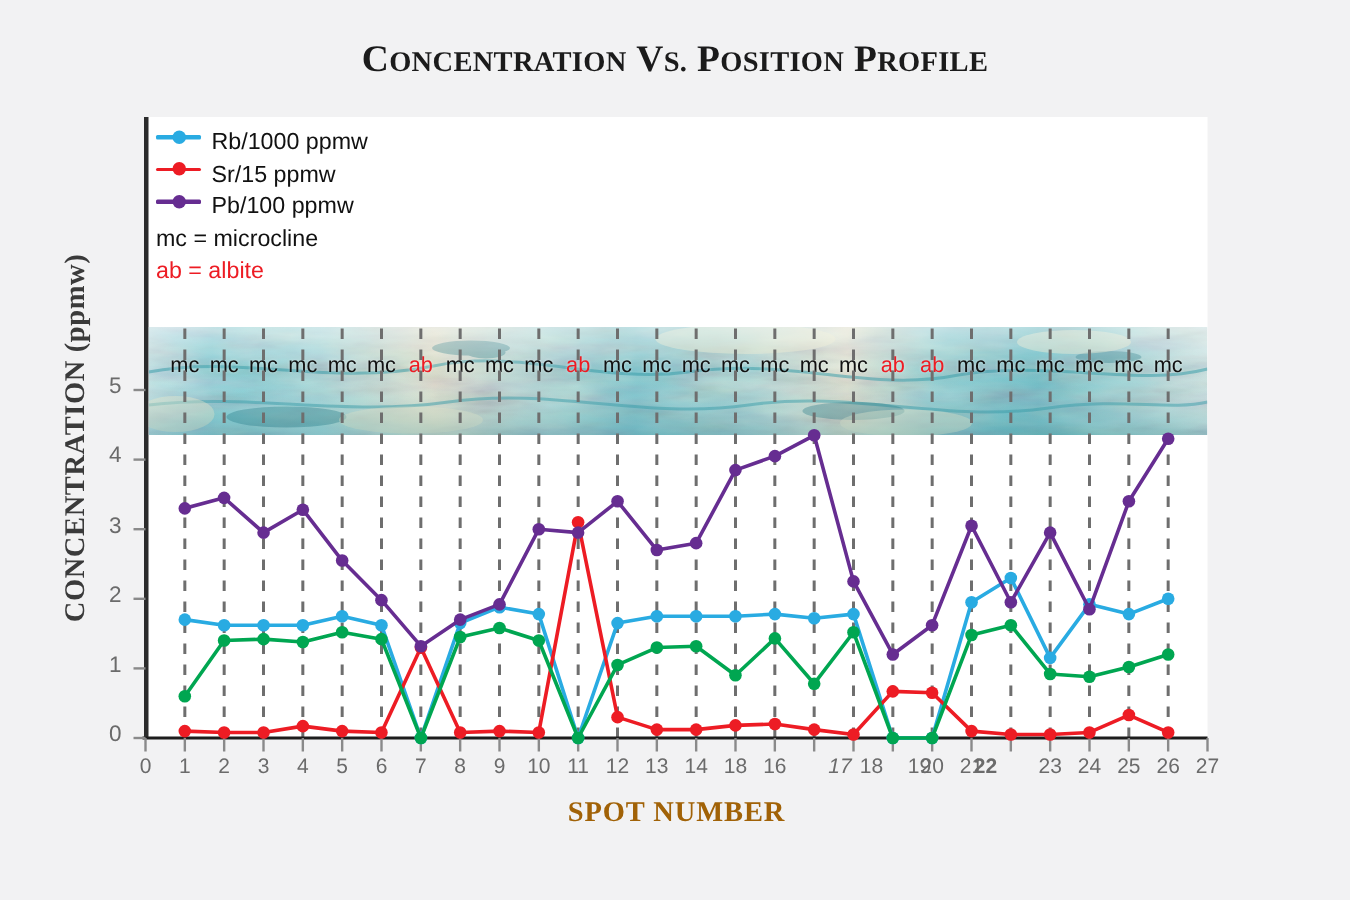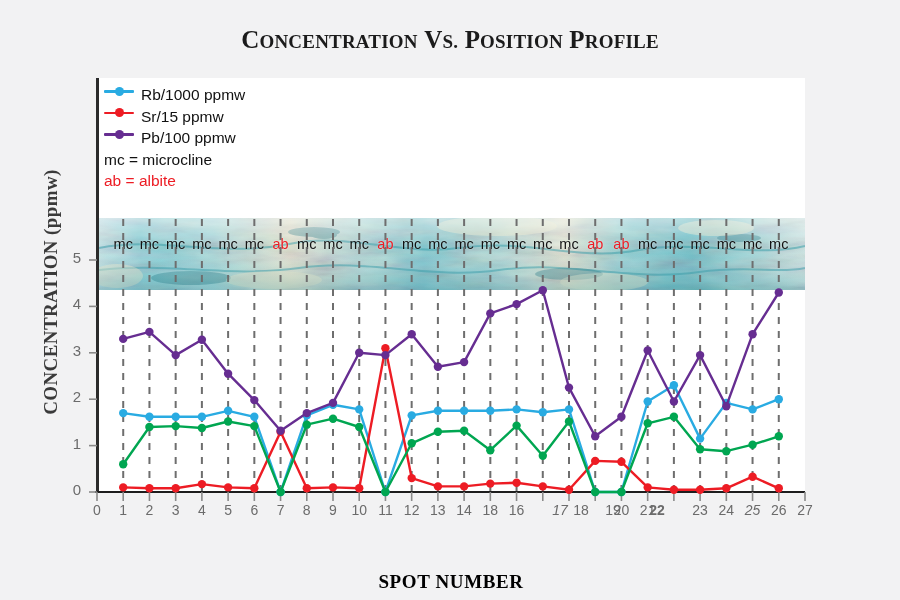--- a/index.html
+++ b/index.html
@@ -67,23 +67,22 @@
     transform:rotate(-90deg);transform-origin:150px 20px;
     text-align:center;
     font-family:"Liberation Serif", serif;
     font-size:19px;font-weight:bold;color:#3a3a3a;
     letter-spacing:.4px;
   }
   #xlab{
     position:absolute;left:97px;top:531px;width:708px;
     text-align:center;
     font-family:"Liberation Serif", serif;
-    font-size:19px;font-weight:bold;color:#000000;
+    font-size:19px;font-weight:bold;color:#a16207;
     letter-spacing:.6px;
-    margin-top:40px;
   }
   .ytick-lbl{
     position:absolute;right:0;width:24px;text-align:right;
     font-size:15px;color:#6b6b6b;
   }
   .xtick-lbl{
     position:absolute;top:502px;width:30px;text-align:center;
     transform:translateX(-15px);
     font-size:14px;color:#6b6b6b;
   }
@@ -394,21 +393,21 @@
       <div class="xtick-lbl" style="left: 490.333px;">18</div>
       <div class="xtick-lbl" style="left: 516.556px;">16</div>
       <div class="xtick-lbl" style="left: 560px; font-style: italic;">17</div>
       <div class="xtick-lbl" style="left: 581px;">18</div>
       <div class="xtick-lbl" style="left: 613px;">19</div>
       <div class="xtick-lbl" style="left: 621.444px;">20</div>
       <div class="xtick-lbl" style="left: 647.667px;">21</div>
       <div class="xtick-lbl" style="left: 657px; font-weight: bold;">22</div>
       <div class="xtick-lbl" style="left: 700.111px;">23</div>
       <div class="xtick-lbl" style="left: 726.333px;">24</div>
-      <div class="xtick-lbl" style="left: 752.556px; font-style: italic;">25</div>
+      <div class="xtick-lbl" style="left: 752.556px;">25</div>
       <div class="xtick-lbl" style="left: 778.778px;">26</div>
       <div class="xtick-lbl" style="left: 805px;">27</div>
     </div>
 
   <div id="legend">
       <div class="row">
         <span class="swatch">
           <span class="ln" style="background:#29abe2"></span>
           <span class="dt" style="background:#29abe2"></span>
         </span>

